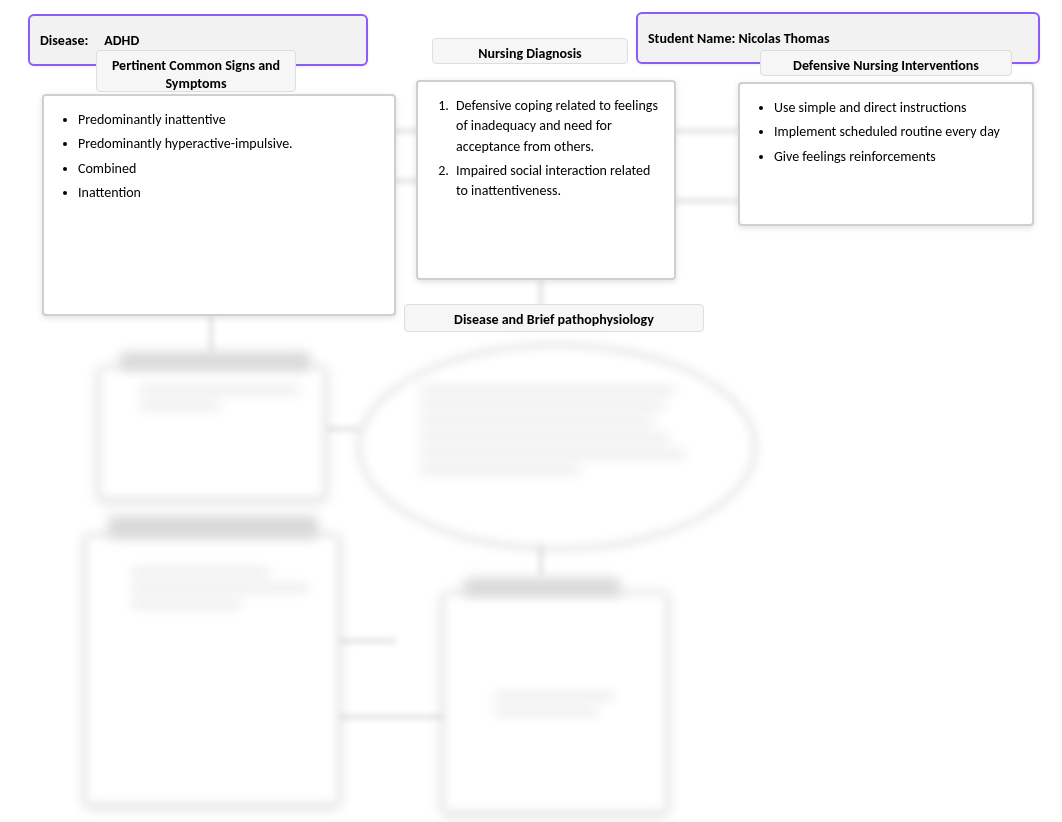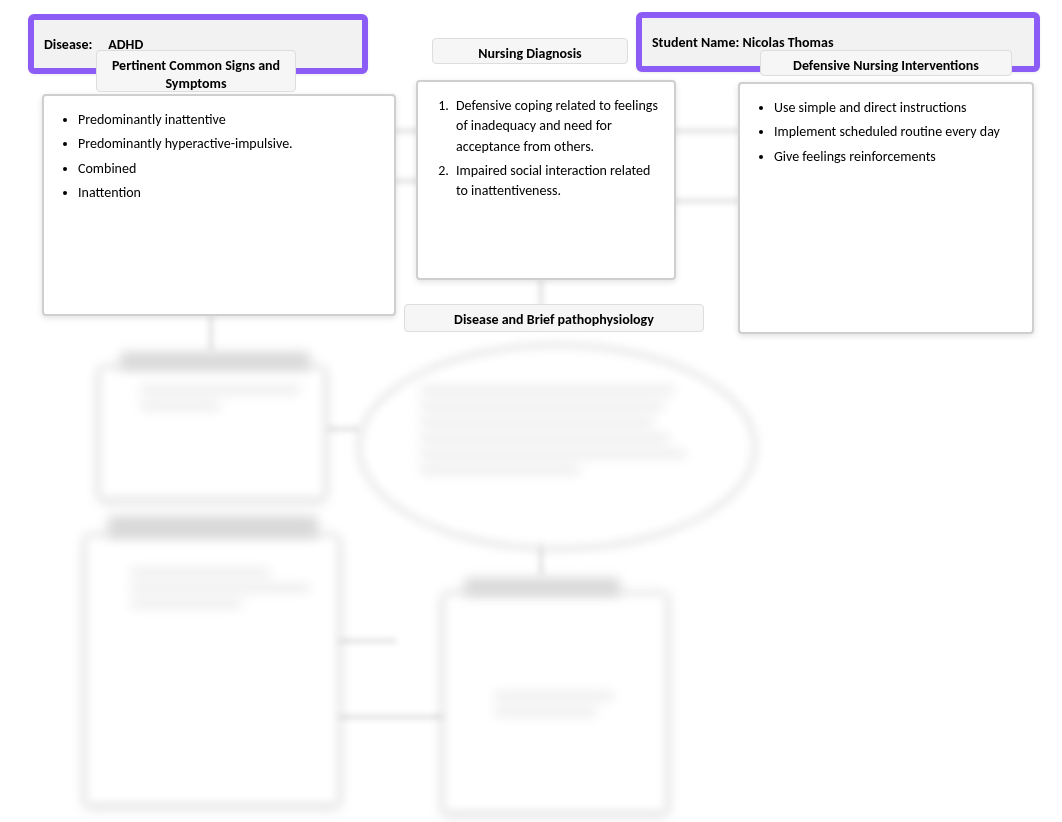--- a/index.html
+++ b/index.html
@@ -8,21 +8,21 @@
       width: 1062px;
       height: 822px;
       position: relative;
       background: #fff;
       color: #000;
       font-size: 14px;
     }
     .header-box {
       position: absolute;
       background: #f2f2f2;
-      border: 6px solid #8b5cf6;
+      border: 2px solid #8b5cf6;
       border-radius: 6px;
       padding: 24px 10px;
       box-shadow: 0 1px 3px rgba(0,0,0,0.08);
     }
     .disease-label {
       left: 28px; top: 14px; width: 340px; height: 28px;
       display: flex; align-items: center;
     }
     .disease-label b { margin-right: 16px; }
     .student-box {
@@ -90,21 +90,21 @@
     }
     .connector.h { height: 2px; background: #bbb; }
     .connector.v { width: 2px; background: #bbb; }
     ul { padding-left: 24px; }
     ol { padding-left: 24px; }
     li { margin-bottom: 4px; line-height: 1.45; }
     .signs-box { left: 42px; top: 94px; width: 354px; height: 222px; }
     .signs-tab { left: 96px; top: 50px; width: 200px; height: 42px; line-height: 1.3; }
     .diag-box { left: 416px; top: 80px; width: 260px; height: 200px; }
     .diag-tab { left: 432px; top: 38px; width: 196px; height: 26px; }
-    .interv-box { left: 738px; top: 82px; width: 296px; height: 252px; }
+    .interv-box { left: 738px; top: 82px; width: 296px; height: 144px; }
     .interv-tab { left: 760px; top: 50px; width: 252px; height: 26px; }
     .patho-tab { left: 404px; top: 304px; width: 300px; height: 28px; z-index: 4; }
     ol li { padding-left: 4px; }
   </style>
 </head>
 <body>
 
 <div class="connector h" style="left:340px; top:130px; width:80px;"></div>
 <div class="connector h" style="left:340px; top:180px; width:80px;"></div>
 <div class="connector h" style="left:670px; top:130px; width:70px;"></div>

